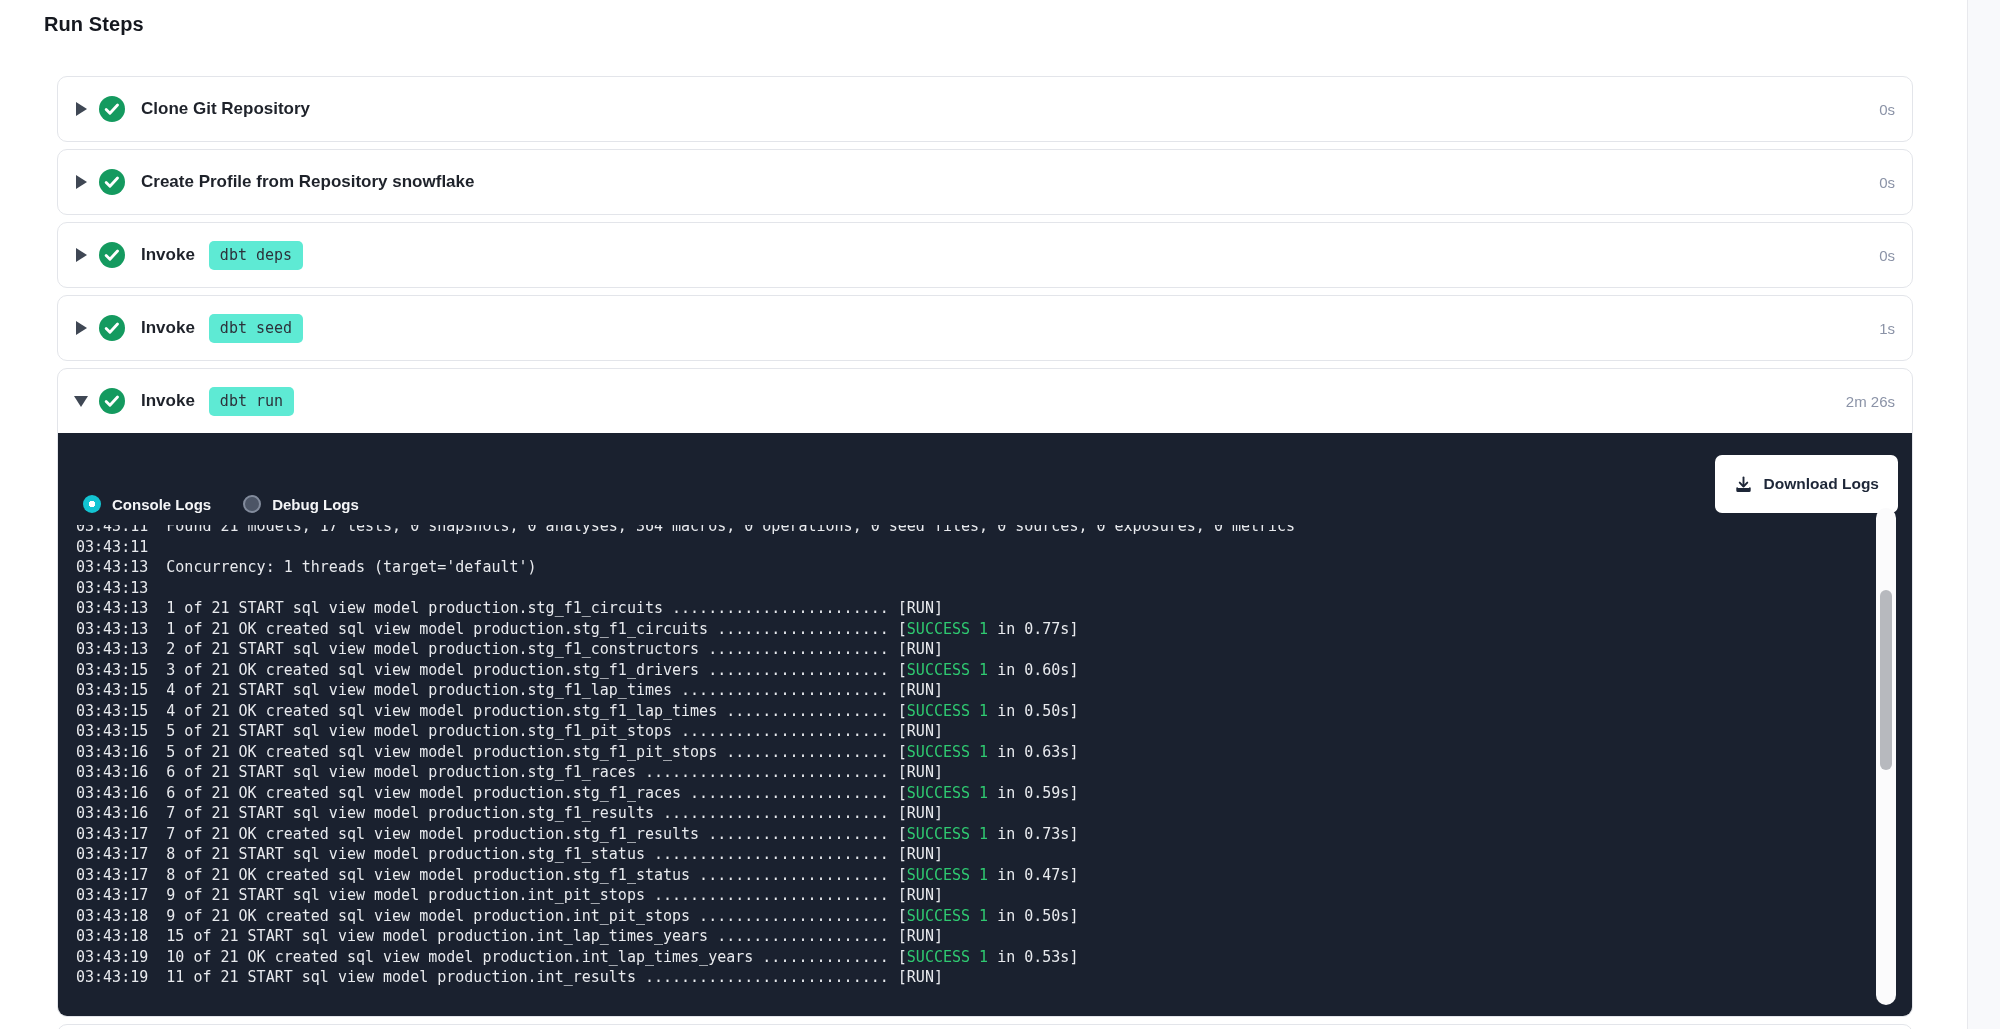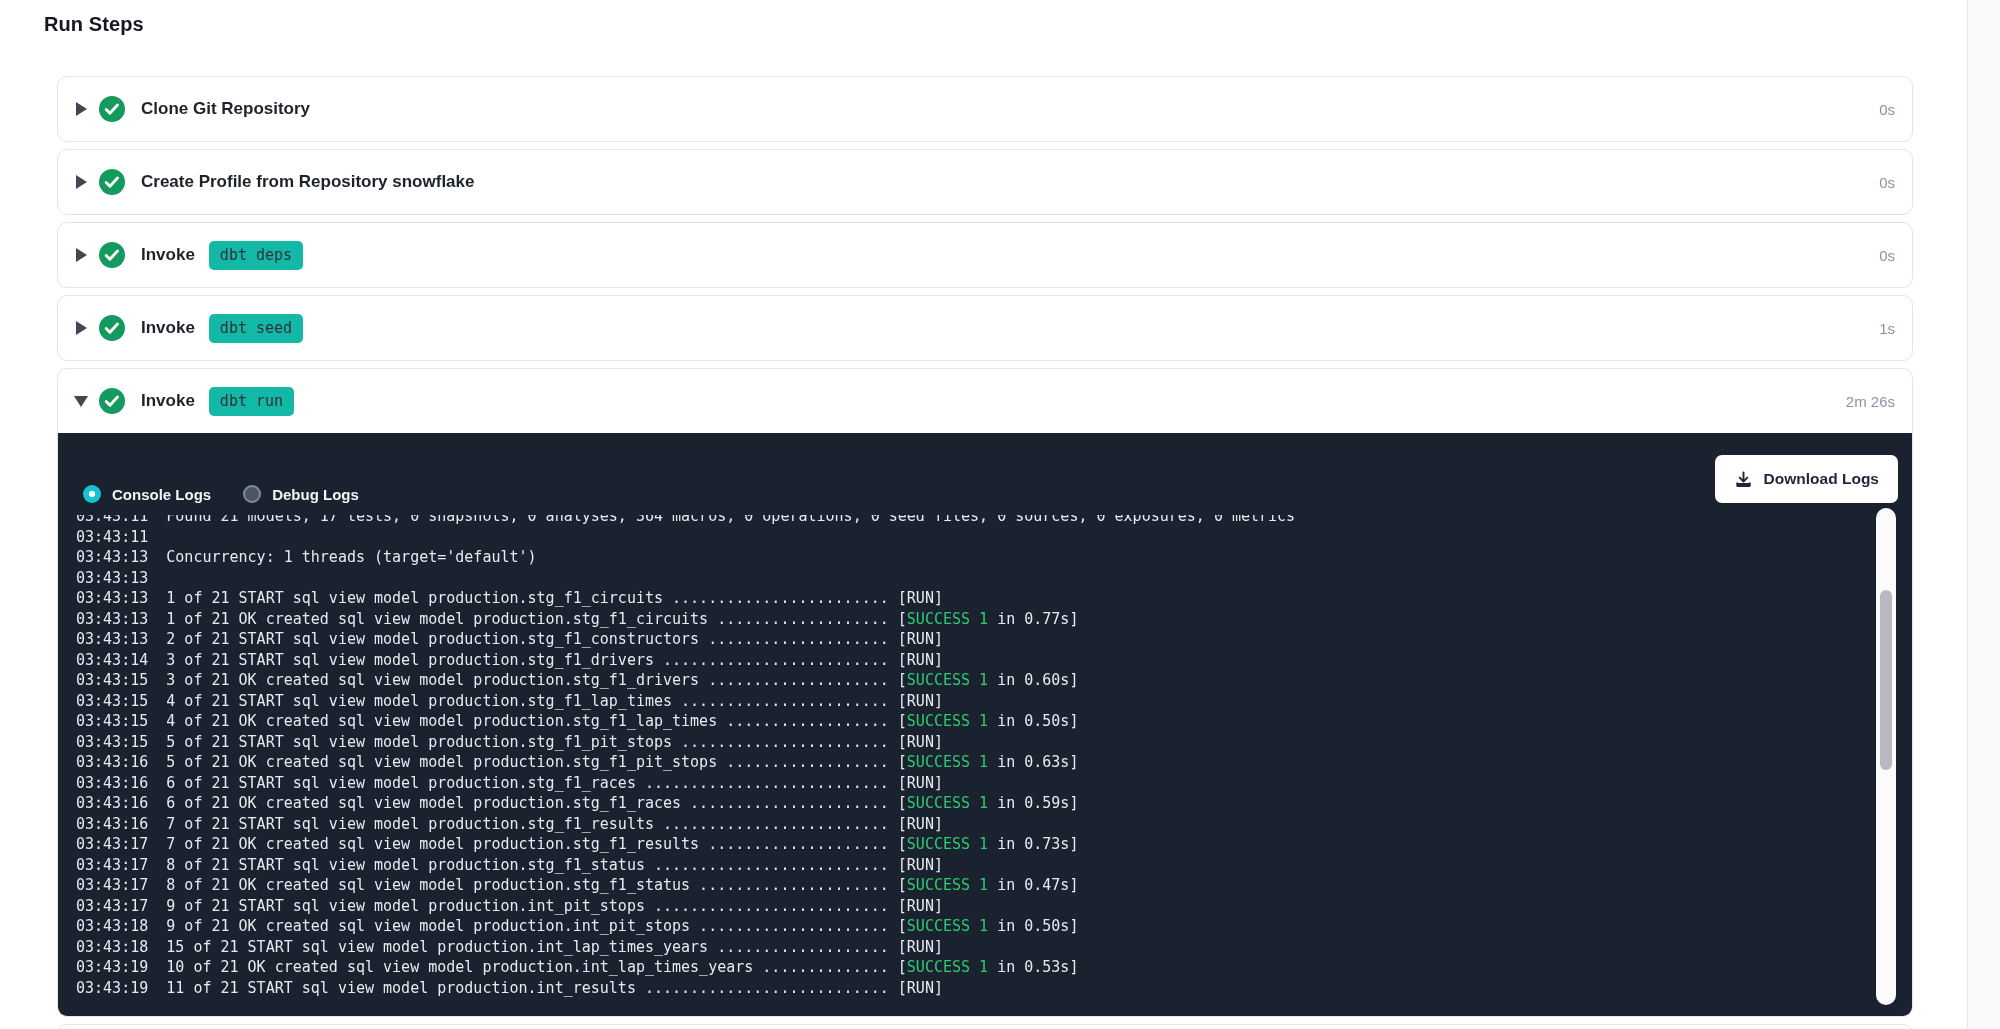--- a/index.html
+++ b/index.html
@@ -29,38 +29,38 @@
     border-left:11px solid #3f4754;
   }
   .expanded .caret {
     border-left:7px solid transparent; border-right:7px solid transparent;
     border-top:11px solid #3f4754; border-bottom:none;
   }
   .check { width:26px; height:26px; margin-right:16px; display:flex; flex:none; }
   .step-label { font-size:17px; font-weight:700; color:#1e222a; }
   .pill {
     margin-left:14px; font-family:"DejaVu Sans Mono", monospace; font-size:15px;
-    color:#2d323b; background:#14b8a6; border-radius:5px; padding:5px 11px 6px;
+    color:#2d323b; background:#5eead4; border-radius:5px; padding:5px 11px 6px;
     white-space:pre;
   }
   .duration { margin-left:auto; font-size:15px; color:#8b93a7; }
 
   .log-panel {
     position:relative; background:#1a212f; border-radius:0 0 9px 9px;
     height:583px; overflow:hidden;
   }
   .log-header { display:flex; align-items:flex-end; padding:22px 14px 12px 25px; }
   .radio-opt { display:flex; align-items:center; cursor:pointer; margin-right:32px; }
   .rdot { width:18px; height:18px; border-radius:50%; margin-right:11px; flex:none; }
   .rdot.on  { background:radial-gradient(circle, #ffffff 0 3.4px, #13c4d2 3.5px); }
   .rdot.off { background:#4c5566; border:2px solid #828b9c; }
   .radio-label { font-size:15px; font-weight:700; color:#f4f5f7; }
   .dl-btn {
     margin-left:auto; display:flex; align-items:center; gap:11px;
-    height:48px; padding:0 19px; background:#ffffff; color:#1e2738;
+    height:58px; padding:0 19px; background:#ffffff; color:#1e2738;
     border:none; border-radius:7px; font-size:15.5px; font-weight:700;
     font-family:inherit; cursor:pointer;
   }
   .log-body { height:504px; overflow:hidden; padding-left:18px; }
   .log-line {
     font-family:"DejaVu Sans Mono", monospace; font-size:15px; line-height:20.5px;
     color:#e8eaee; white-space:pre;
   }
   .log-line:first-child { margin-top:-9px; }
   .green { color:#2fca71; }
@@ -183,21 +183,20 @@
     </button>
   </div>
   <div class="log-body" id="log-lines">
           <div class="log-line">03:43:11  Found 21 models, 17 tests, 0 snapshots, 0 analyses, 364 macros, 0 operations, 0 seed files, 0 sources, 0 exposures, 0 metrics</div>
           <div class="log-line">03:43:11  </div>
           <div class="log-line">03:43:13  Concurrency: 1 threads (target='default')</div>
           <div class="log-line">03:43:13  </div>
           <div class="log-line">03:43:13  1 of 21 START sql view model production.stg_f1_circuits ........................ [RUN]</div>
           <div class="log-line">03:43:13  1 of 21 OK created sql view model production.stg_f1_circuits ................... [<span class="green">SUCCESS 1</span> in 0.77s]</div>
           <div class="log-line">03:43:13  2 of 21 START sql view model production.stg_f1_constructors .................... [RUN]</div>
-          <div class="log-line">03:43:14  3 of 21 START sql view model production.stg_f1_drivers ......................... [RUN]</div>
           <div class="log-line">03:43:15  3 of 21 OK created sql view model production.stg_f1_drivers .................... [<span class="green">SUCCESS 1</span> in 0.60s]</div>
           <div class="log-line">03:43:15  4 of 21 START sql view model production.stg_f1_lap_times ....................... [RUN]</div>
           <div class="log-line">03:43:15  4 of 21 OK created sql view model production.stg_f1_lap_times .................. [<span class="green">SUCCESS 1</span> in 0.50s]</div>
           <div class="log-line">03:43:15  5 of 21 START sql view model production.stg_f1_pit_stops ....................... [RUN]</div>
           <div class="log-line">03:43:16  5 of 21 OK created sql view model production.stg_f1_pit_stops .................. [<span class="green">SUCCESS 1</span> in 0.63s]</div>
           <div class="log-line">03:43:16  6 of 21 START sql view model production.stg_f1_races ........................... [RUN]</div>
           <div class="log-line">03:43:16  6 of 21 OK created sql view model production.stg_f1_races ...................... [<span class="green">SUCCESS 1</span> in 0.59s]</div>
           <div class="log-line">03:43:16  7 of 21 START sql view model production.stg_f1_results ......................... [RUN]</div>
           <div class="log-line">03:43:17  7 of 21 OK created sql view model production.stg_f1_results .................... [<span class="green">SUCCESS 1</span> in 0.73s]</div>
           <div class="log-line">03:43:17  8 of 21 START sql view model production.stg_f1_status .......................... [RUN]</div>

